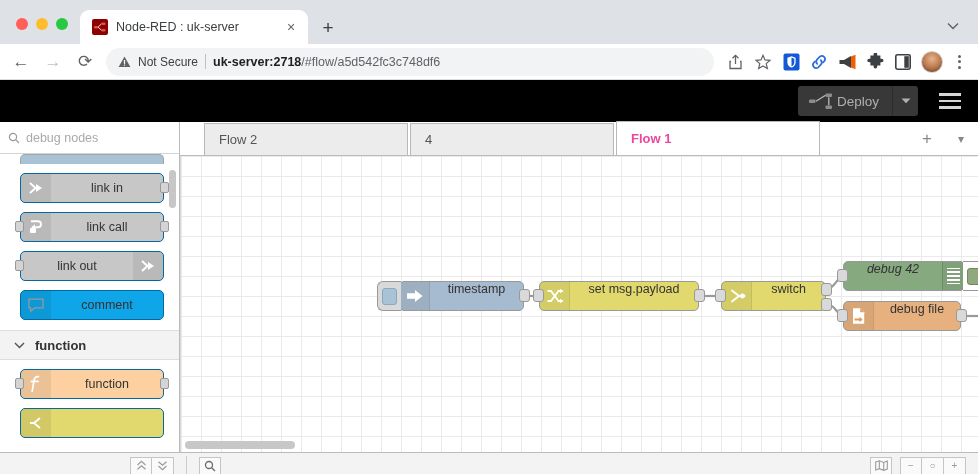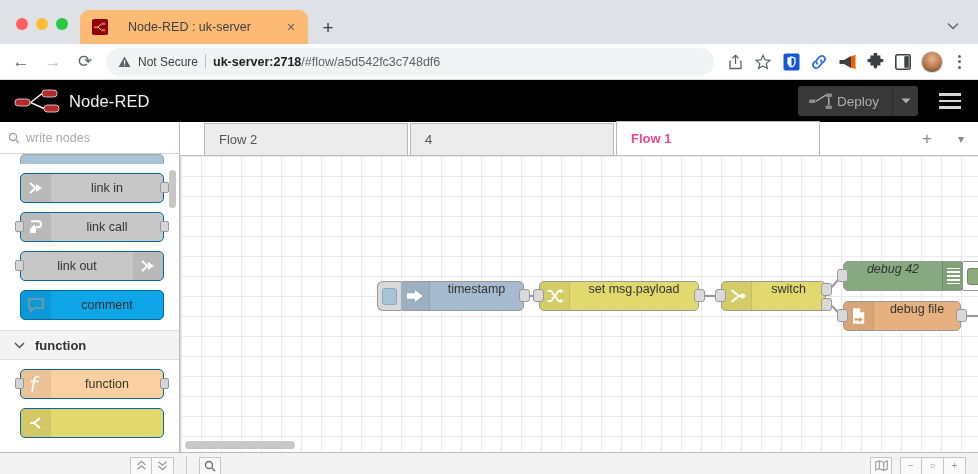--- a/index.html
+++ b/index.html
@@ -17,23 +17,23 @@
   .traffic-lights {
     display: flex; gap: 8px; align-items: center;
     padding: 0 12px 14px 16px;
   }
   .tl { width: 12px; height: 12px; border-radius: 50%; }
   .tl-red { background: #ff5f57; }
   .tl-yellow { background: #febc2e; }
   .tl-green { background: #28c840; }
 
   .tab {
-    width: 228px; height: 34px; background: #fdba74;
+    width: 228px; height: 34px; background: #ffffff;
     border-radius: 9px 9px 0 0;
-    display: flex; align-items: center; gap: 20px;
+    display: flex; align-items: center; gap: 8px;
     padding: 0 8px 0 12px; position: relative;
   }
   .tab-favicon {
     width: 16px; height: 16px; background: #8f0000;
     border-radius: 2px; position: relative; flex: 0 0 auto;
     display: flex; align-items: center; justify-content: center;
   }
   .tab-favicon svg { display: block; }
   .tab-title {
     font-size: 12.5px; color: #3c4043; white-space: nowrap;
@@ -393,29 +393,20 @@
   </div>
   <div class="avatar"></div>
   <div class="kebab">
       <i></i>
       <i></i>
       <i></i>
     </div>
 </div>
 
 <div class="nr-header">
-  <div class="nr-logo">
-    <svg width="46" height="26" viewBox="0 0 46 26">
-      <rect x="1" y="11" width="15" height="7" rx="3.2" fill="#b52b2b" stroke="#e8e8e8" stroke-width="0.8"></rect>
-      <rect x="28" y="2" width="15" height="7" rx="3.2" fill="#b52b2b" stroke="#e8e8e8" stroke-width="0.8"></rect>
-      <rect x="30" y="17" width="15" height="7" rx="3.2" fill="#b52b2b" stroke="#e8e8e8" stroke-width="0.8"></rect>
-      <path d="M16.5 14.5 L28 5.6 M16.5 14.5 L30 20.5" stroke="#f0f0f0" stroke-width="1.4" fill="none"></path>
-    </svg>
-    <span class="nr-logo-title">Node-RED</span>
-  </div>
   <div class="nr-spacer"></div>
   <div class="deploy-btn">
     <div class="deploy-main">
       <span>
         <svg width="24" height="17" viewBox="0 0 24 17">
           <rect x="0" y="6.5" width="6.5" height="3.6" rx="1" fill="#8c8c8c"></rect>
           <rect x="16.5" y="0.5" width="6.5" height="3.6" rx="1" fill="#8c8c8c"></rect>
           <rect x="16.5" y="12.5" width="6.5" height="3.6" rx="1" fill="#8c8c8c"></rect>
           <path d="M7 8.3 L16.5 2.3" stroke="#b9b9b9" stroke-width="1.3" fill="none"></path>
           <path d="M19.8 4.2 V12.3" stroke="#b9b9b9" stroke-width="1.3" fill="none"></path>
@@ -439,21 +430,21 @@
 <div class="main">
 
   <div class="palette">
     <div class="filter-box">
       <span>
         <svg width="12" height="12" viewBox="0 0 12 12">
             <circle cx="5" cy="5" r="3.6" stroke="#999" stroke-width="1.2" fill="none"></circle>
             <path d="M7.7 7.7 L11 11" stroke="#999" stroke-width="1.2"></path>
           </svg>
       </span>
-      <span class="filter-placeholder">write nodes</span>
+      <span class="filter-placeholder">debug nodes</span>
     </div>
 
     <div class="palette-scroll">
       <div class="pal-cut"></div>
 
       <div class="pal-node" style="background:#c7c7c7">
         <div class="pal-icon">
           <svg width="16" height="16" viewBox="0 0 16 16">
               <path d="M2 3 L7.5 8 L2 13" stroke="#fff" stroke-width="2" fill="none"></path>
               <path d="M8 4 L14 8 L8 12 Z" fill="#fff"></path>

